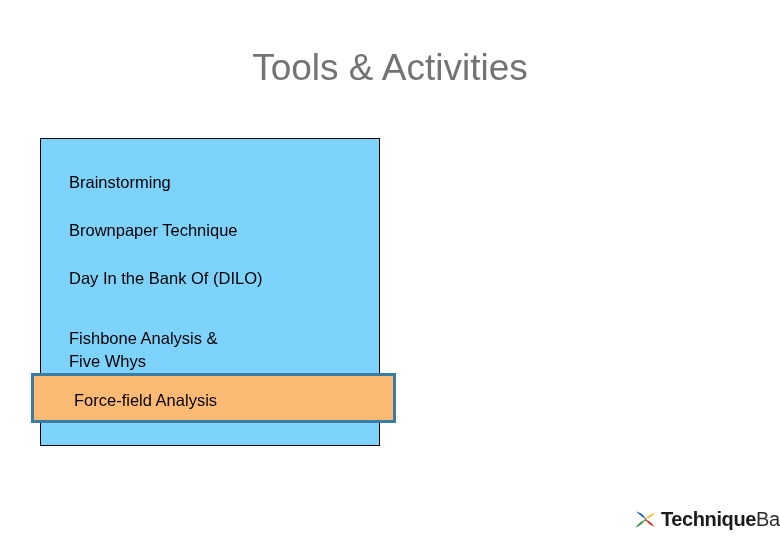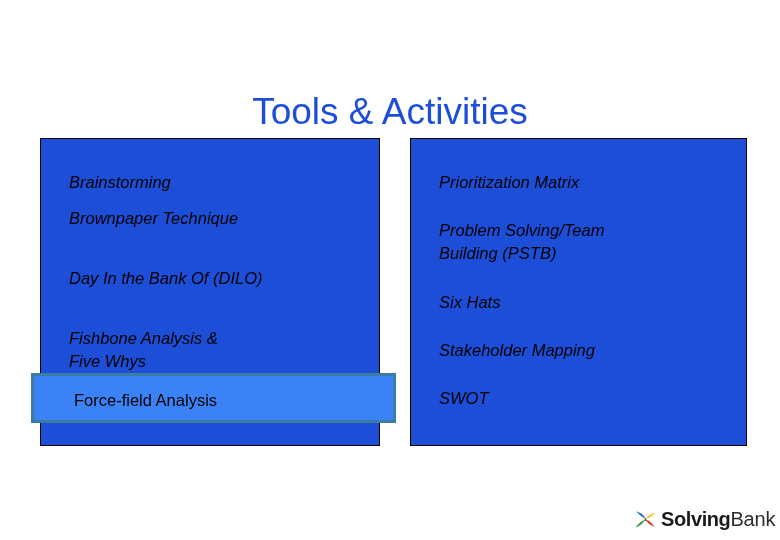--- a/index.html
+++ b/index.html
@@ -22,32 +22,30 @@
     background: #ffffff;
   }
   #slide-title {
     position: absolute;
     left: 0;
     top: 46px;
     width: 780px;
     text-align: center;
     font-size: 37px;
     line-height: 44px;
-    color: #1d4ed8;
+    color: #737373;
     font-weight: normal;
     letter-spacing: 0px;
     white-space: nowrap;
-    margin-top: 44px;
   }
   .column-box {
     position: absolute;
     box-sizing: border-box;
-    background: #1d4ed8;
+    background: #7dd3fc;
     border: 1px solid #000000;
-    font-style: italic;
   }
   #column-left {
     left: 40px;
     top: 138px;
     width: 340px;
     height: 308px;
   }
   #column-right {
     left: 410px;
     top: 138px;
@@ -67,21 +65,21 @@
     color: #000000;
     white-space: pre-line;
   }
   #highlight-box {
     position: absolute;
     left: 31px;
     top: 373px;
     width: 365px;
     height: 50px;
     box-sizing: border-box;
-    background: #3b82f6;
+    background: #fdba74;
     border: 3px solid #3B7CA5;
     z-index: 5;
   }
   #highlight-label {
     position: absolute;
     left: 40px;
     top: 13px;
     font-size: 16.5px;
     line-height: 23px;
     color: #000000;
@@ -121,46 +119,36 @@
 </head>
 <body>
 
 <div id="slide">
 
   <div id="slide-title">Tools &amp; Activities</div>
 
   <div class="column-box" id="column-left">
     <div class="item-list">
       <div class="list-item" style="top:32px;">Brainstorming</div>
-      <div class="list-item" style="top:68px;">Brownpaper Technique</div>
+      <div class="list-item" style="top:80px;">Brownpaper Technique</div>
       <div class="list-item" style="top:128px;">Day In the Bank Of (DILO)</div>
       <div class="list-item" style="top:172px;margin-top:16px;">Fishbone Analysis &amp;
 Five Whys</div>
     </div>
   </div>
 
-  <div class="column-box" id="column-right">
-    <div class="item-list">
-      <div class="list-item" style="top:32px;">Prioritization Matrix</div>
-      <div class="list-item" style="top:80px;">Problem Solving/Team
-Building (PSTB)</div>
-      <div class="list-item" style="top:152px;">Six Hats</div>
-      <div class="list-item" style="top:200px;">Stakeholder Mapping</div>
-      <div class="list-item" style="top:248px;">SWOT</div>
-    </div>
-  </div>
 
   <div id="highlight-box">
     <div id="highlight-label">Force-field Analysis</div>
   </div>
 
   <div id="logo">
     <svg id="logo-mark" viewBox="0 0 24 24" xmlns="http://www.w3.org/2000/svg">
       <path d="M2.2 3.4 C8 5.2 11 8 12 11.4 C10.4 10.2 6.4 8.2 2.2 3.4 Z" fill="#2E6DB4"></path>
       <path d="M12 11.4 C14 8 18.6 5.6 22.4 4.6 C19 8.8 15.2 10.6 12 11.4 Z" fill="#F2C12E"></path>
       <path d="M1.6 20.6 C4.4 15.8 8.2 13.2 11.6 12.2 C9.6 15.6 6 19 1.6 20.6 Z" fill="#3C9A45"></path>
       <path d="M12.2 12.2 C15.4 13 19 15.4 21.4 19.6 C17.2 18.2 13.8 15.6 12.2 12.2 Z" fill="#D93B2B"></path>
       <path d="M11.4 10.6 L12.6 10.6 L12.9 13.6 L11.1 13.6 Z" fill="#6b4a1f"></path>
     </svg>
-    <div id="logo-text"><span id="logo-word-primary">Solving</span><span id="logo-word-secondary">Bank</span></div>
+    <div id="logo-text"><span id="logo-word-primary">Technique</span><span id="logo-word-secondary">Bank</span></div>
   </div>
 
 </div>
 
 </body></html>

